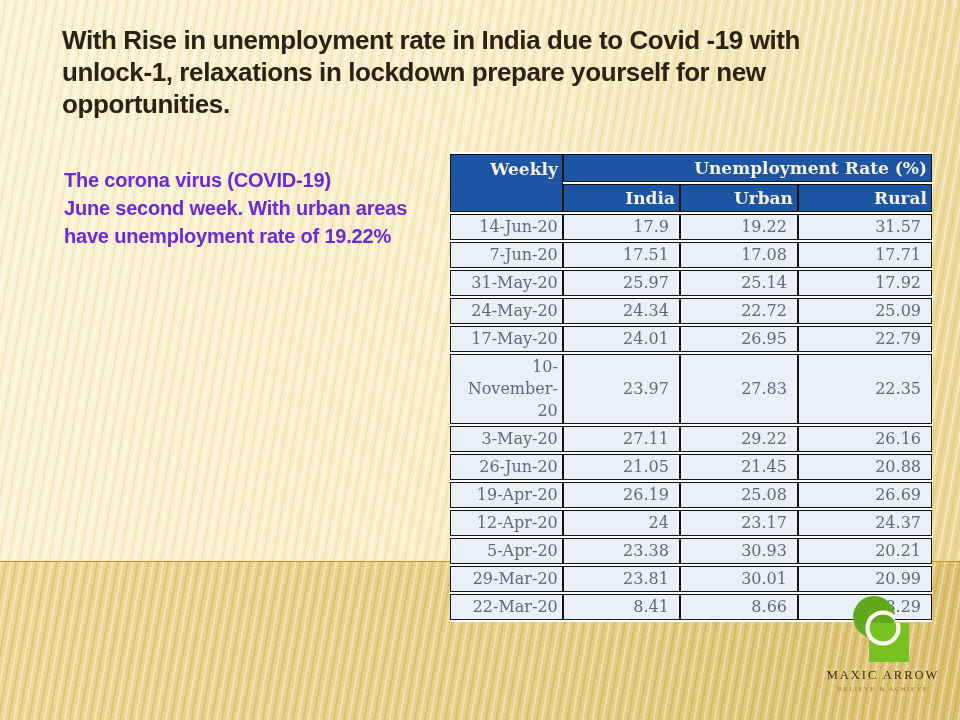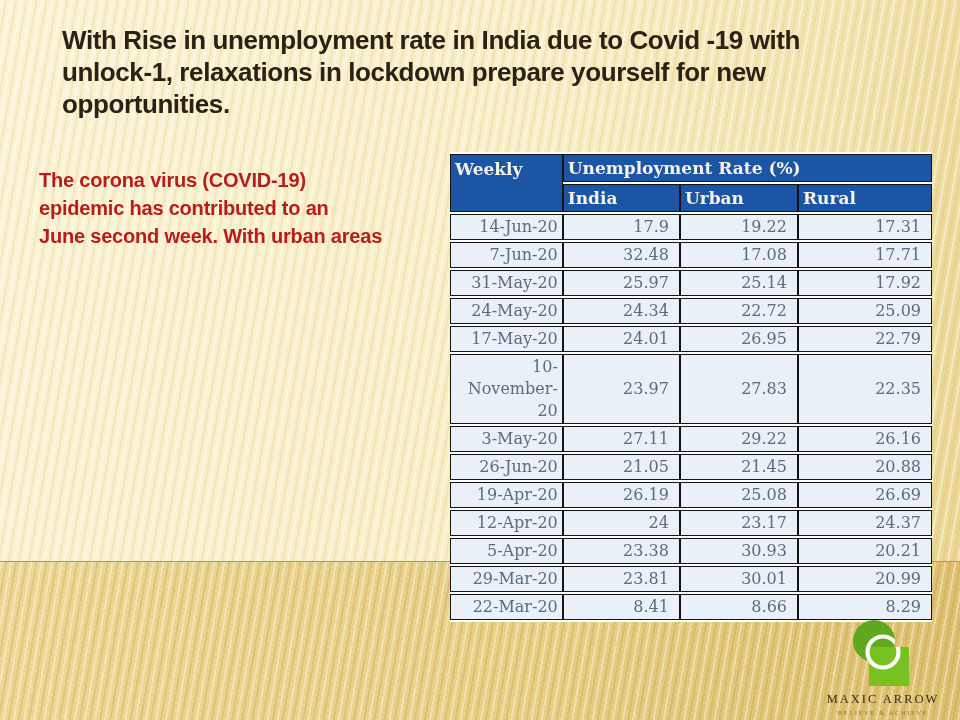--- a/index.html
+++ b/index.html
@@ -28,48 +28,48 @@
   }
   
   .slide-title {
     position: absolute; left: 62px; top: 24px; width: 900px;
     font-size: 26px; font-weight: bold; line-height: 32px;
     letter-spacing: -0.4px; color: #2b2114;
   }
   .slide-title .line { white-space: nowrap; }
   
   .body-text {
-    position: absolute; left: 39px; top: 166px; width: 400px;
+    position: absolute; left: 64px; top: 166px; width: 400px;
     font-size: 20px; font-weight: bold; line-height: 28px;
-    letter-spacing: -0.2px; color: #b91c1c;
+    letter-spacing: -0.2px; color: #6d28d9;
   }
   .body-text .line { white-space: nowrap; }
   
   .table-wrap { position: absolute; left: 450px; top: 152px; width: 482px; }
   table.rates {
     width: 100%; border-spacing: 0 2px; background: #ffffff;
     font-family: "DejaVu Serif", "Liberation Serif", serif;
     table-layout: fixed;
   }
   table.rates th, table.rates td { border: 1px solid #141414; }
   table.rates thead th {
     background: #1c55a4; color: #f7f3e8;
     font-weight: bold; font-size: 17px;
     height: 24px; line-height: 22px; padding: 1px 4px;
-    text-align: left;
+    text-align: right;
   }
   table.rates th.weekly { vertical-align: top; padding-top: 3px; }
   table.rates tbody td {
     background: #e9f0f8; color: #5c6c7d;
     font-size: 16px; height: 22px; line-height: 22px;
     text-align: right; padding: 1px 10px 1px 2px;
   }
   table.rates tbody td.c-date { padding-right: 4px; padding-left: 15px; }
   
-  .logo { position: absolute; left: 820px; top: 618px; width: 126px; text-align: center; }
+  .logo { position: absolute; left: 820px; top: 594px; width: 126px; text-align: center; }
   .logo-mark { display: block; margin: 0 auto 4px auto; }
   .logo-name {
     font-family: "Liberation Serif", serif;
     font-size: 12.5px; letter-spacing: 2px; color: #3a2b15; white-space: nowrap;
   }
   .logo-tagline {
     font-family: "Liberation Serif", serif;
     font-size: 6.5px; letter-spacing: 1.6px; color: #96793c;
     margin-top: 2px; white-space: nowrap;
   }
@@ -81,22 +81,22 @@
 <div class="bottom-band"></div>
 
 <div class="slide-title">
   <div class="line">With Rise in unemployment rate in India due to Covid -19 with</div>
   <div class="line">unlock-1, relaxations in lockdown prepare yourself for new</div>
   <div class="line">opportunities.</div>
 </div>
 
 <div class="body-text">
   <div class="line">The corona virus (COVID-19)</div>
-  <div class="line">epidemic has contributed to an</div>
   <div class="line">June second week. With urban areas</div>
+  <div class="line">have unemployment rate of 19.22%</div>
 </div>
 
 <div class="table-wrap">
   <table class="rates">
     <colgroup>
       <col style="width:23.4%">
         <col style="width:24.3%">
         <col style="width:24.5%">
         <col style="width:27.8%">
     </colgroup>
@@ -109,25 +109,25 @@
         <th>India</th>
         <th>Urban</th>
         <th>Rural</th>
       </tr>
     </thead>
     <tbody>
         <tr>
           <td class="c-date">14-Jun-20</td>
           <td class="c-num">17.9</td>
           <td class="c-num">19.22</td>
-          <td class="c-num">17.31</td>
+          <td class="c-num">31.57</td>
         </tr>
         <tr>
           <td class="c-date">7-Jun-20</td>
-          <td class="c-num">32.48</td>
+          <td class="c-num">17.51</td>
           <td class="c-num">17.08</td>
           <td class="c-num">17.71</td>
         </tr>
         <tr>
           <td class="c-date">31-May-20</td>
           <td class="c-num">25.97</td>
           <td class="c-num">25.14</td>
           <td class="c-num">17.92</td>
         </tr>
         <tr>

